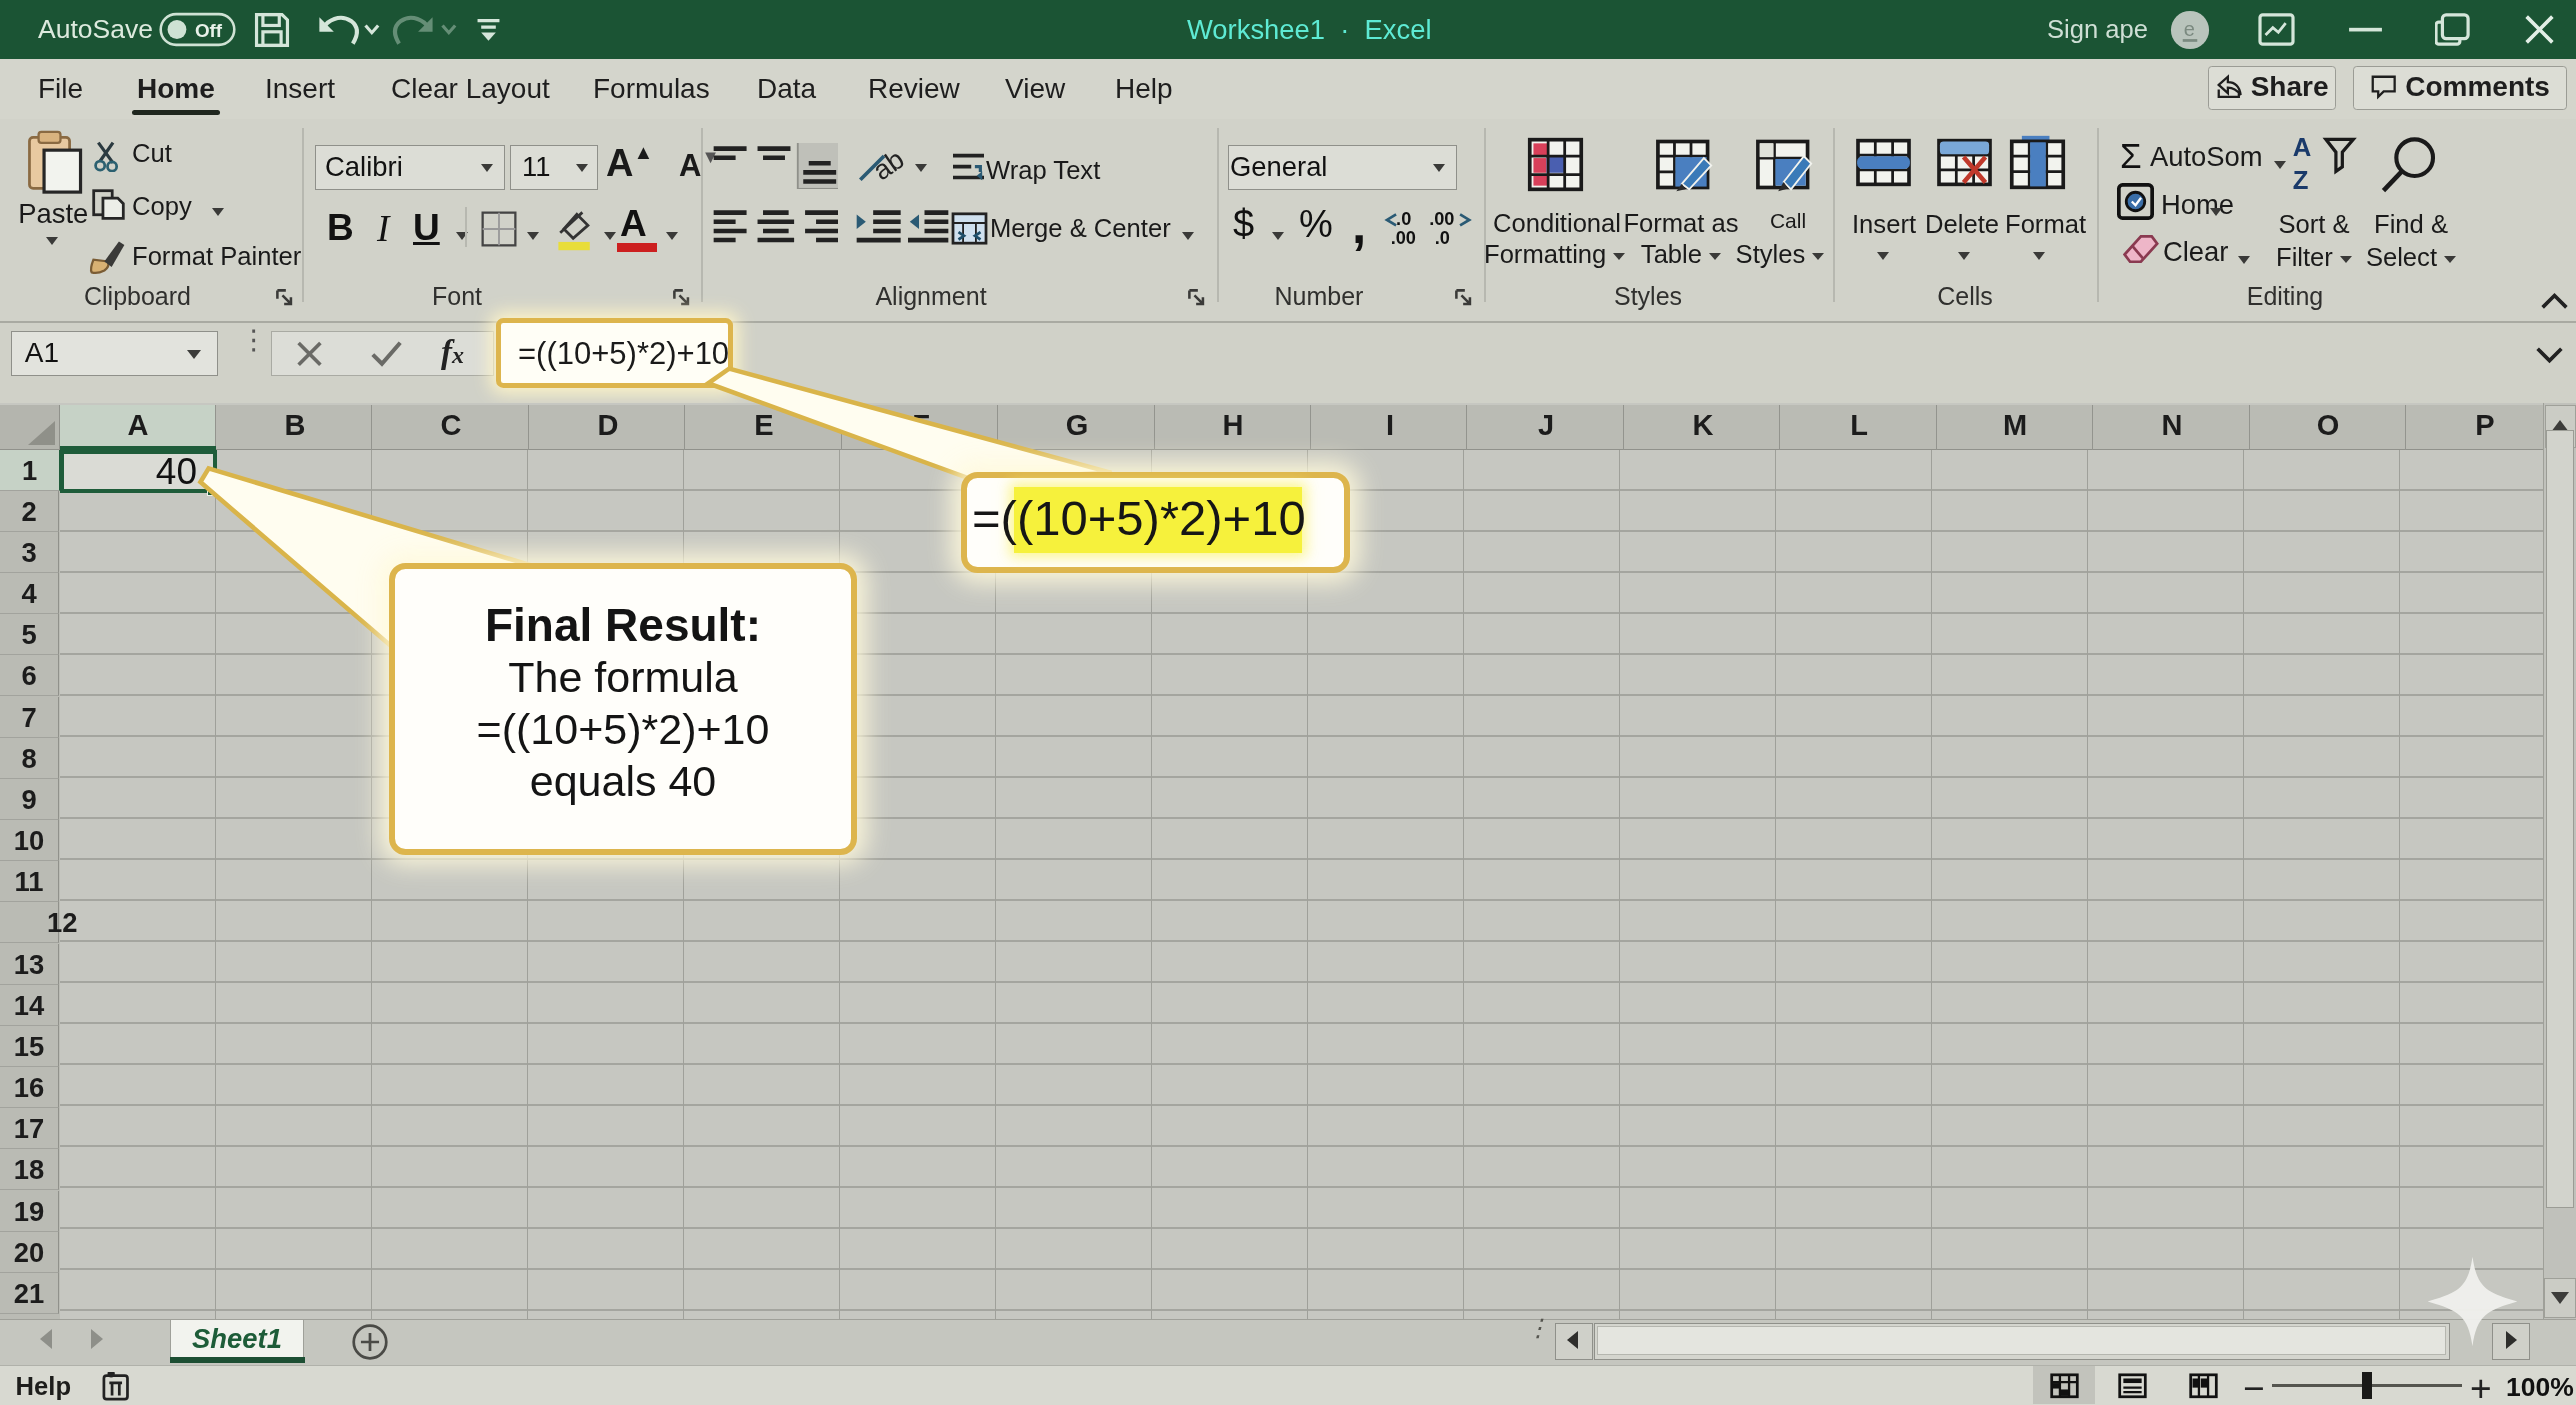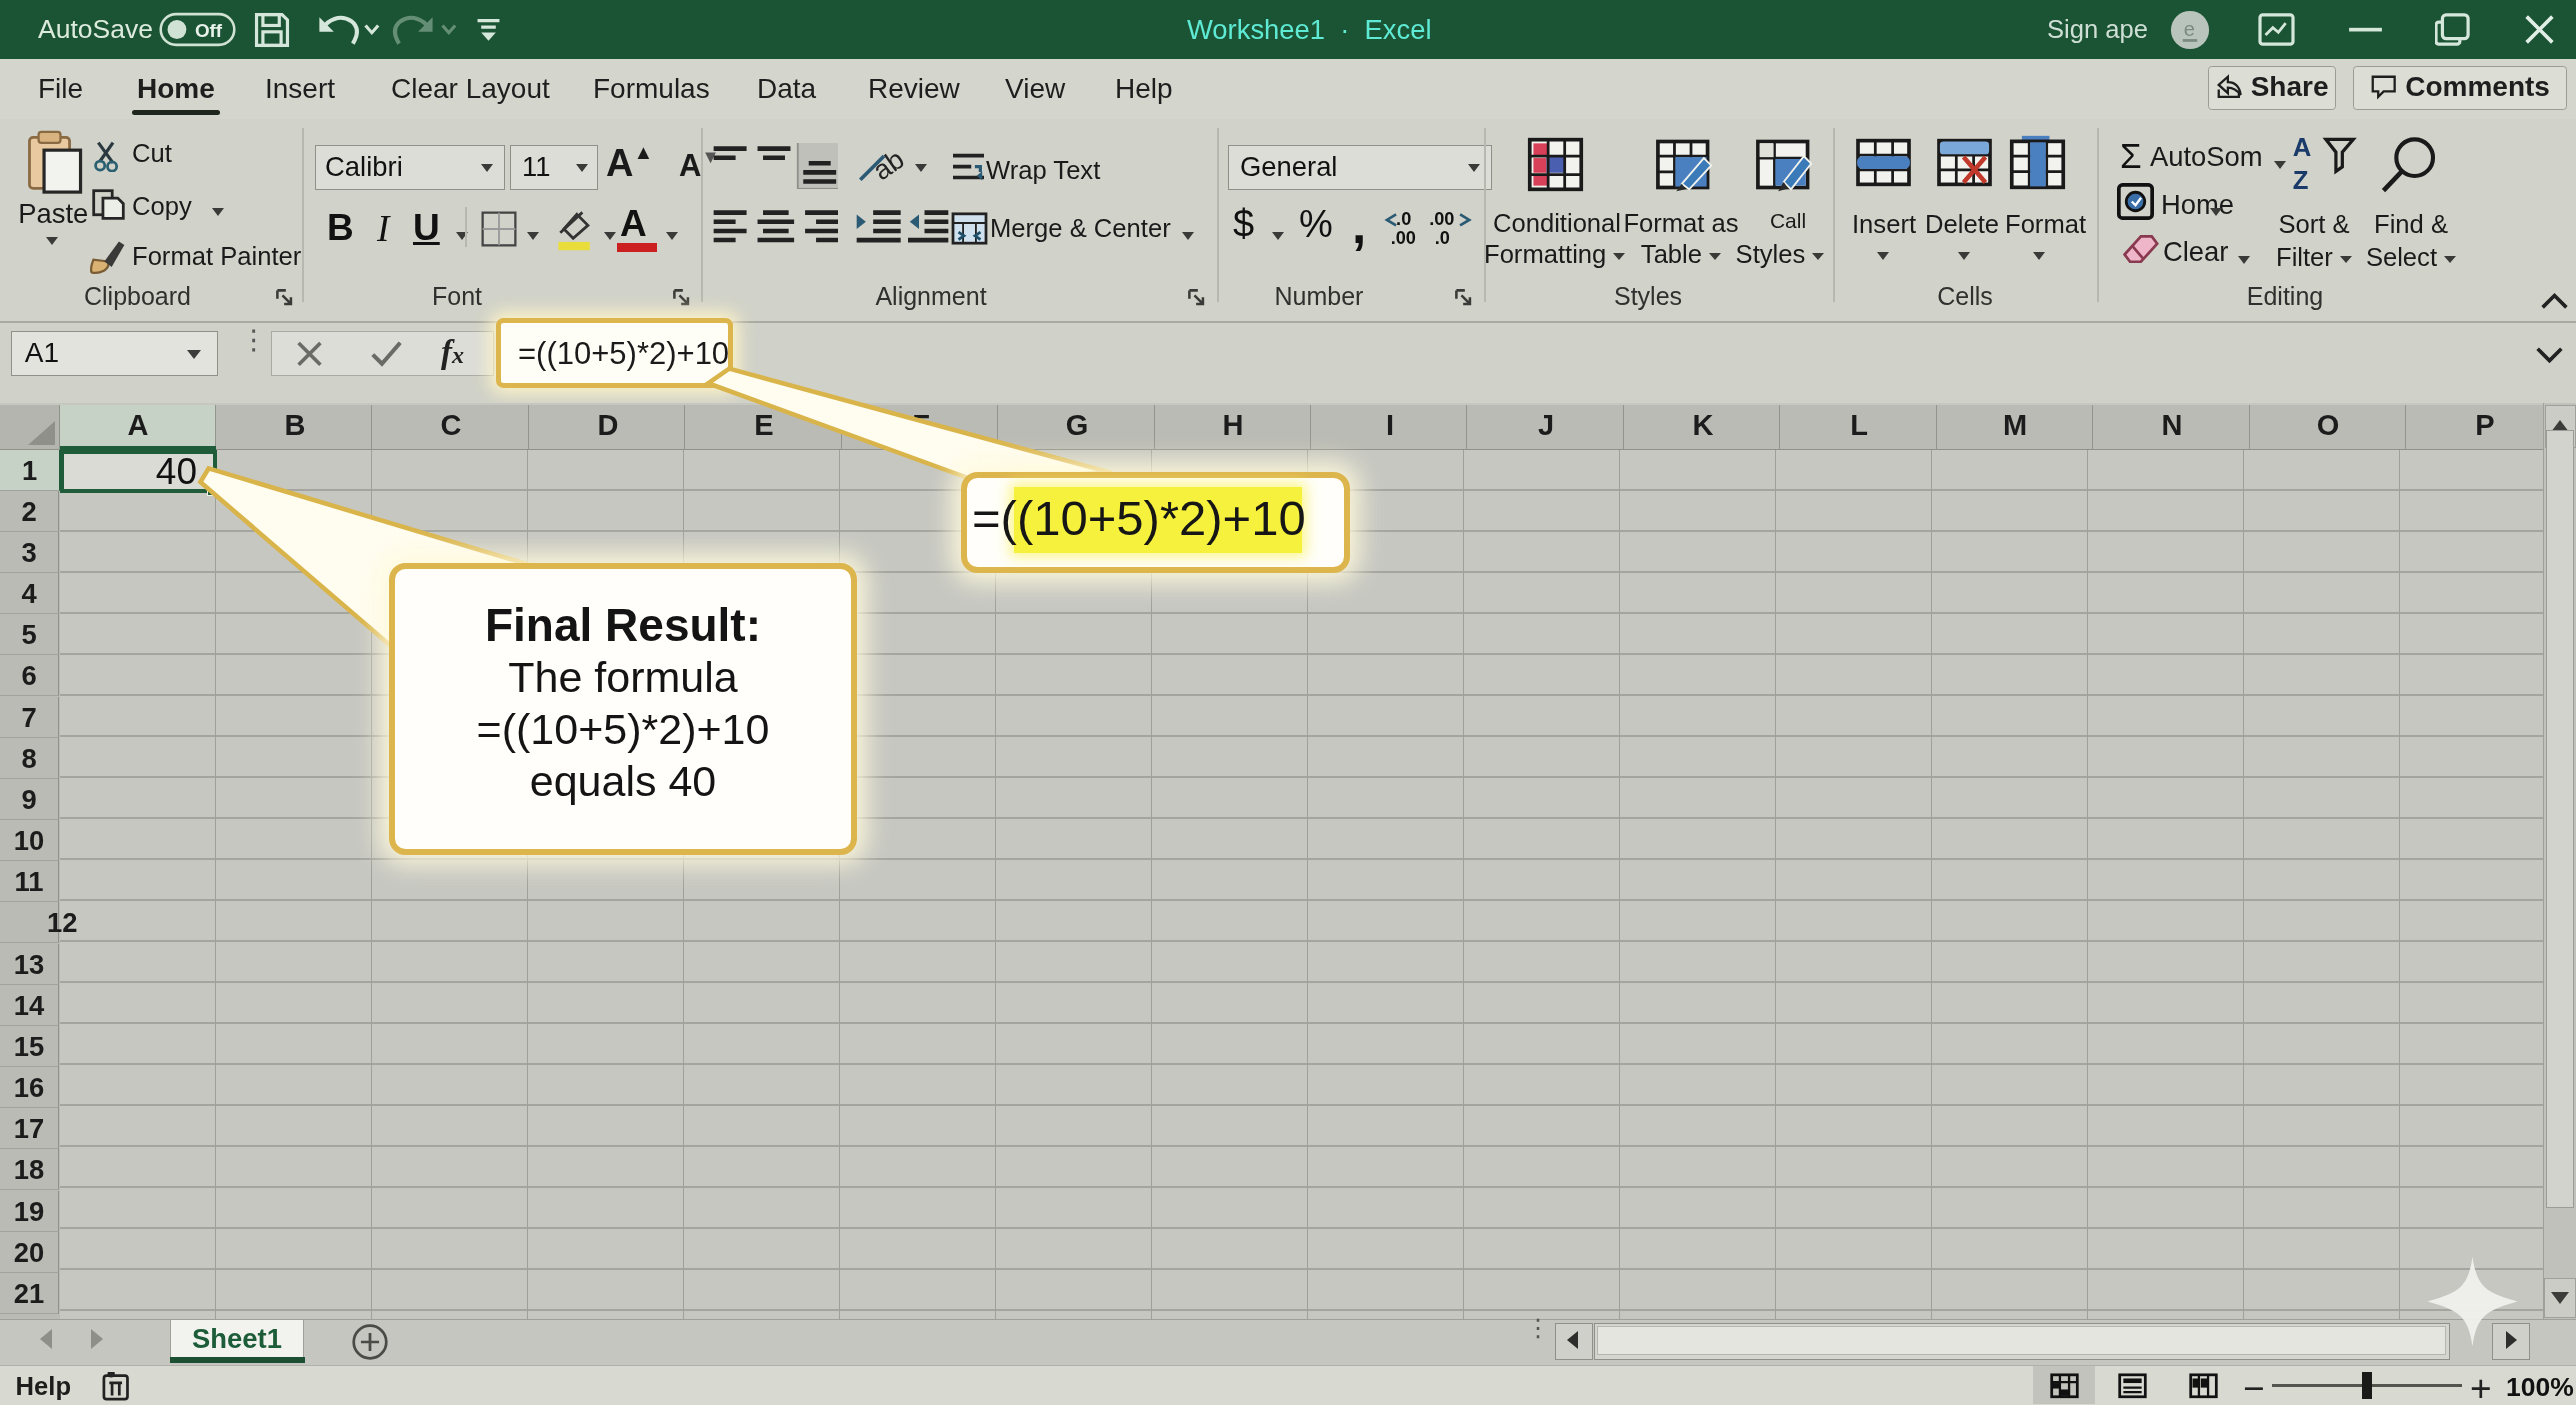--- a/index.html
+++ b/index.html
@@ -31,21 +31,21 @@
 #colhead .cl{position:absolute;top:0;height:45px;border-right:1.8px solid #93948e;}
 #corner{position:absolute;left:0;top:1.8px;width:60px;height:45px;background:#b4b5ae;border-right:1.8px solid #90918b;border-bottom:1.8px solid #90918b;box-sizing:border-box;}
 #rowhead{position:absolute;left:0;top:47px;width:60px;height:869px;background:#babbb4;}
 #cells{position:absolute;left:60px;top:47px;width:2483px;height:869px;
  background-image:repeating-linear-gradient(to right,transparent 0px,transparent 155px,#9fa09a 155px,#9fa09a 156px),
  repeating-linear-gradient(to bottom,transparent 0px,transparent 39px,#a4a59f 39px,#a4a59f 41px);
 }
 .hletter{position:absolute;top:0;height:45px;line-height:45px;text-align:center;font-size:29px;font-weight:bold;color:#1c1c1c;}
 .rnum{position:absolute;left:0;width:59px;text-align:center;font-size:27.4px;font-weight:bold;color:#1c1c1c;border-bottom:1.8px solid #a2a39d;border-right:1.8px solid #90918b;box-sizing:border-box;}
 
-#sheetbar{position:absolute;left:0;top:1319px;width:2576px;height:46px;background:#c5c6bf;border-top:1.8px solid #9fa099;box-sizing:border-box;}
+#sheetbar{position:absolute;left:0;top:1319px;width:2576px;height:46px;background:#c5c6bf;border-top:1.8px solid #9fa099;box-sizing:border-box;font-style:italic;}
 #statusbar{position:absolute;left:0;top:1365px;width:2576px;height:40px;background:#d8d9d1;border-top:1.8px solid #b0b1aa;box-sizing:border-box;font-size:25.6px;color:#1d1d1b;}
 
 .callout{position:absolute;background:#fffefa;border:6.4px solid #ddb54d;border-radius:16.5px;box-shadow:0 0 24px 9.1px rgba(255,250,220,0.9);}
 </style>
 </head>
 <body>
 <div id="app">
 <div id="titlebar">
   <div class="t" style="left:38px;font-size:26.5px;">AutoSave</div>
   <svg class="abs" style="left:159px;top:11px;" width="77" height="37" viewBox="0 0 90 40">
@@ -226,21 +226,21 @@
     <path d="M8 22 l6 4 -6 4 M32 22 l-6 4 6 4" fill="none" stroke="#1d4d68" stroke-width="3"></path>
   </svg>
   <div class="abs btnlabel" style="left:990px;top:95px;">Merge &amp; Center</div>
   <div class="abs" style="left:1182px;top:108px;"><span class="chev"></span></div>
   <div class="abs glabel" style="left:858px;width:146px;">Alignment</div>
   <svg class="abs glauncher" style="left:1186px;" width="24" height="24" viewBox="0 0 26 26">
         <path d="M4 4 v10 M4 4 h10 M10 10 l10 10 M20 12 v8 h-8" stroke="#3a3a38" stroke-width="3" fill="none"></path>
       </svg>
   <div class="gsep" style="left:1217px;"></div>
 
-  <div class="inputbox" style="left:1228px;top:25.6px;width:264px;height:45px;line-height:41px;padding-left:11px;">General<span class="chev" style="position:absolute;right:11px;top:18.3px;"></span></div>
+  <div class="inputbox" style="left:1228px;top:25.6px;width:229px;height:45px;line-height:41px;padding-left:1px;">General<span class="chev" style="position:absolute;right:11px;top:18.3px;"></span></div>
   <div class="abs" style="left:1233px;top:84px;font-size:38px;color:#111;">$</div>
   <div class="abs" style="left:1272px;top:108px;"><span class="chev"></span></div>
   <div class="abs" style="left:1299px;top:84px;font-size:38px;color:#111;">%</div>
   <div class="abs" style="left:1352px;top:77px;font-size:51px;font-weight:bold;color:#111;">,</div>
   <svg class="abs" style="left:1383px;top:90px;" width="48" height="40" viewBox="0 0 52 44">
     <text x="14" y="18" font-size="20" font-weight="bold" fill="#111" font-family="Liberation Sans">.0</text>
     <text x="8" y="38" font-size="20" font-weight="bold" fill="#111" font-family="Liberation Sans">.00</text>
     <path d="M4 12 l-0 0 M14 6 l-10 6 10 6" fill="none" stroke="#2a5a74" stroke-width="3"></path>
   </svg>
   <svg class="abs" style="left:1427px;top:90px;" width="48" height="40" viewBox="0 0 52 44">

